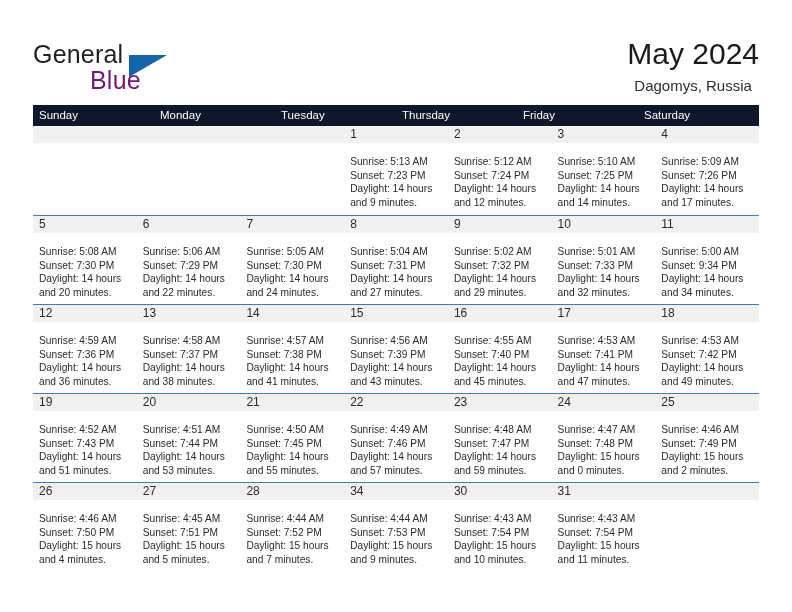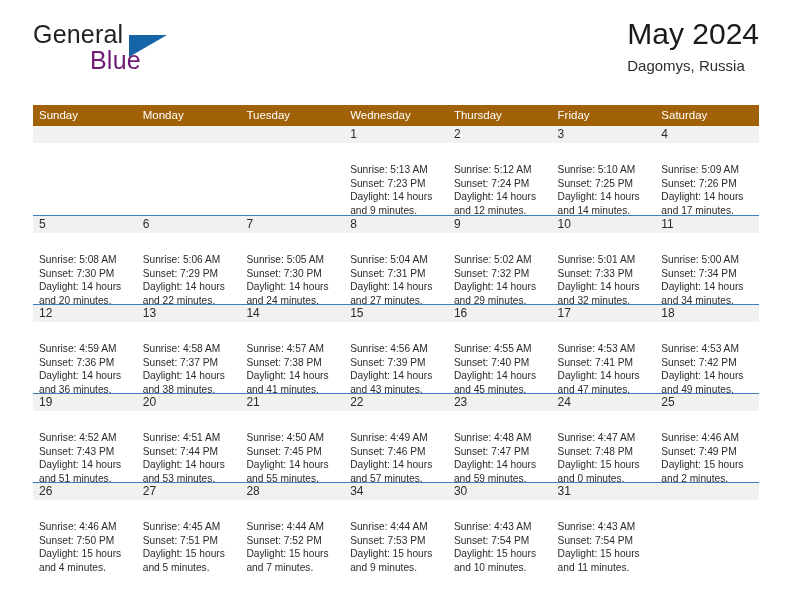--- a/index.html
+++ b/index.html
@@ -18,21 +18,21 @@
     position: relative;
     width: 792px;
     height: 612px;
     box-sizing: border-box;
   }
 
   
   .top {
     position: absolute;
     left: 33px;
-    top: 16px;
+    top: 36px;
     right: 33px;
     height: 72px;
   }
   .brand {
     position: absolute;
     left: 0;
     top: 4px;
     width: 240px;
     height: 64px;
   }
@@ -61,21 +61,21 @@
     width: 0;
     height: 0;
     border-left: 38px solid #1565a8;
     border-bottom: 22px solid transparent;
   }
 
   .title-wrap {
     position: absolute;
     right: 0;
     top: 0;
-    text-align: left;
+    text-align: center;
   }
   .cal-title {
     font-size: 30px;
     color: #1a1a1a;
     line-height: 36px;
     white-space: nowrap;
     font-weight: normal;
   }
   .cal-sub {
     font-size: 15px;
@@ -87,21 +87,21 @@
 
   
   .calendar {
     position: absolute;
     left: 33px;
     top: 105px;
     width: 726px;
   }
   .week-head {
     display: flex;
-    background: #a16207;
+    background: #0f172a;
     height: 21px;
   }
   .week-head .dow {
     flex: 1 1 0;
     color: #ffffff;
     font-size: 11.5px;
     line-height: 21px;
     padding-left: 6px;
     box-sizing: border-box;
     white-space: nowrap;
@@ -130,21 +130,21 @@
     padding-left: 6px;
     color: #2b2b2b;
     box-sizing: border-box;
     overflow: hidden;
     white-space: nowrap;
   }
   .day.empty .daynum-band {
     background: #f1f1f1;
   }
   .day-info {
-    padding: 20px 6px 0 6px;
+    padding: 12px 6px 0 6px;
     font-size: 10.2px;
     line-height: 13.6px;
     color: #2b2b2b;
   }
   .day-info div {
     white-space: nowrap;
     overflow: hidden;
   }
   .day-info .dl {
     white-space: normal;
@@ -169,21 +169,20 @@
     </div>
 
   </div>
 
   <div class="calendar">
 
     <div class="week-head">
       <div class="dow">Sunday</div>
       <div class="dow">Monday</div>
       <div class="dow">Tuesday</div>
-      <div class="dow">Wednesday</div>
       <div class="dow">Thursday</div>
       <div class="dow">Friday</div>
       <div class="dow">Saturday</div>
     </div>
 
     <div id="weeks-container">
         <div class="week first">
           <div class="day empty">
             <div class="daynum-band"></div>
           </div>
@@ -282,21 +281,21 @@
               <div>Sunrise: 5:01 AM</div>
               <div>Sunset: 7:33 PM</div>
               <div class="dl">Daylight: 14 hours</div>
               <div class="dl">and 32 minutes.</div>
             </div>
           </div>
           <div class="day">
             <div class="daynum-band">11</div>
             <div class="day-info">
               <div>Sunrise: 5:00 AM</div>
-              <div>Sunset: 7:34 PM</div>
+              <div>Sunset: 9:34 PM</div>
               <div class="dl">Daylight: 14 hours</div>
               <div class="dl">and 34 minutes.</div>
             </div>
           </div>
         </div>
         <div class="week">
           <div class="day">
             <div class="daynum-band">12</div>
             <div class="day-info">
               <div>Sunrise: 4:59 AM</div>

